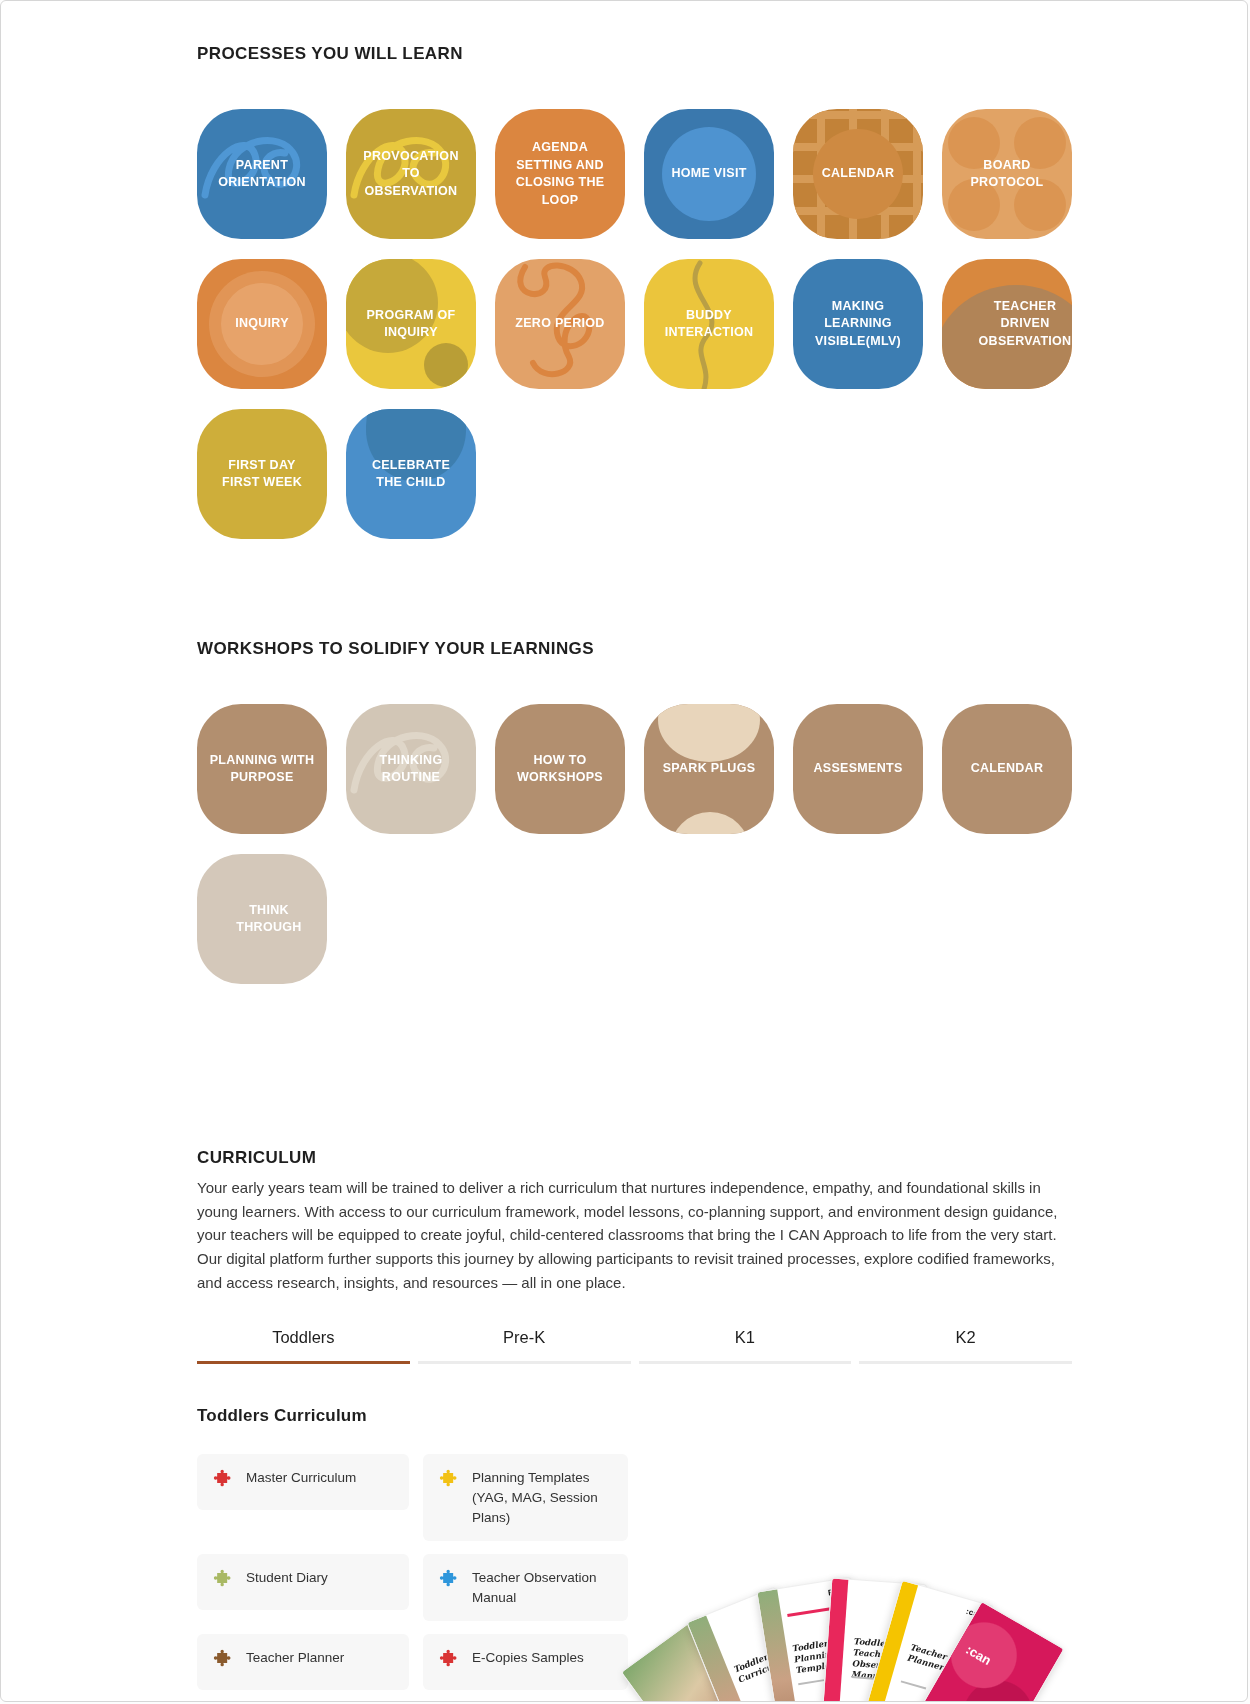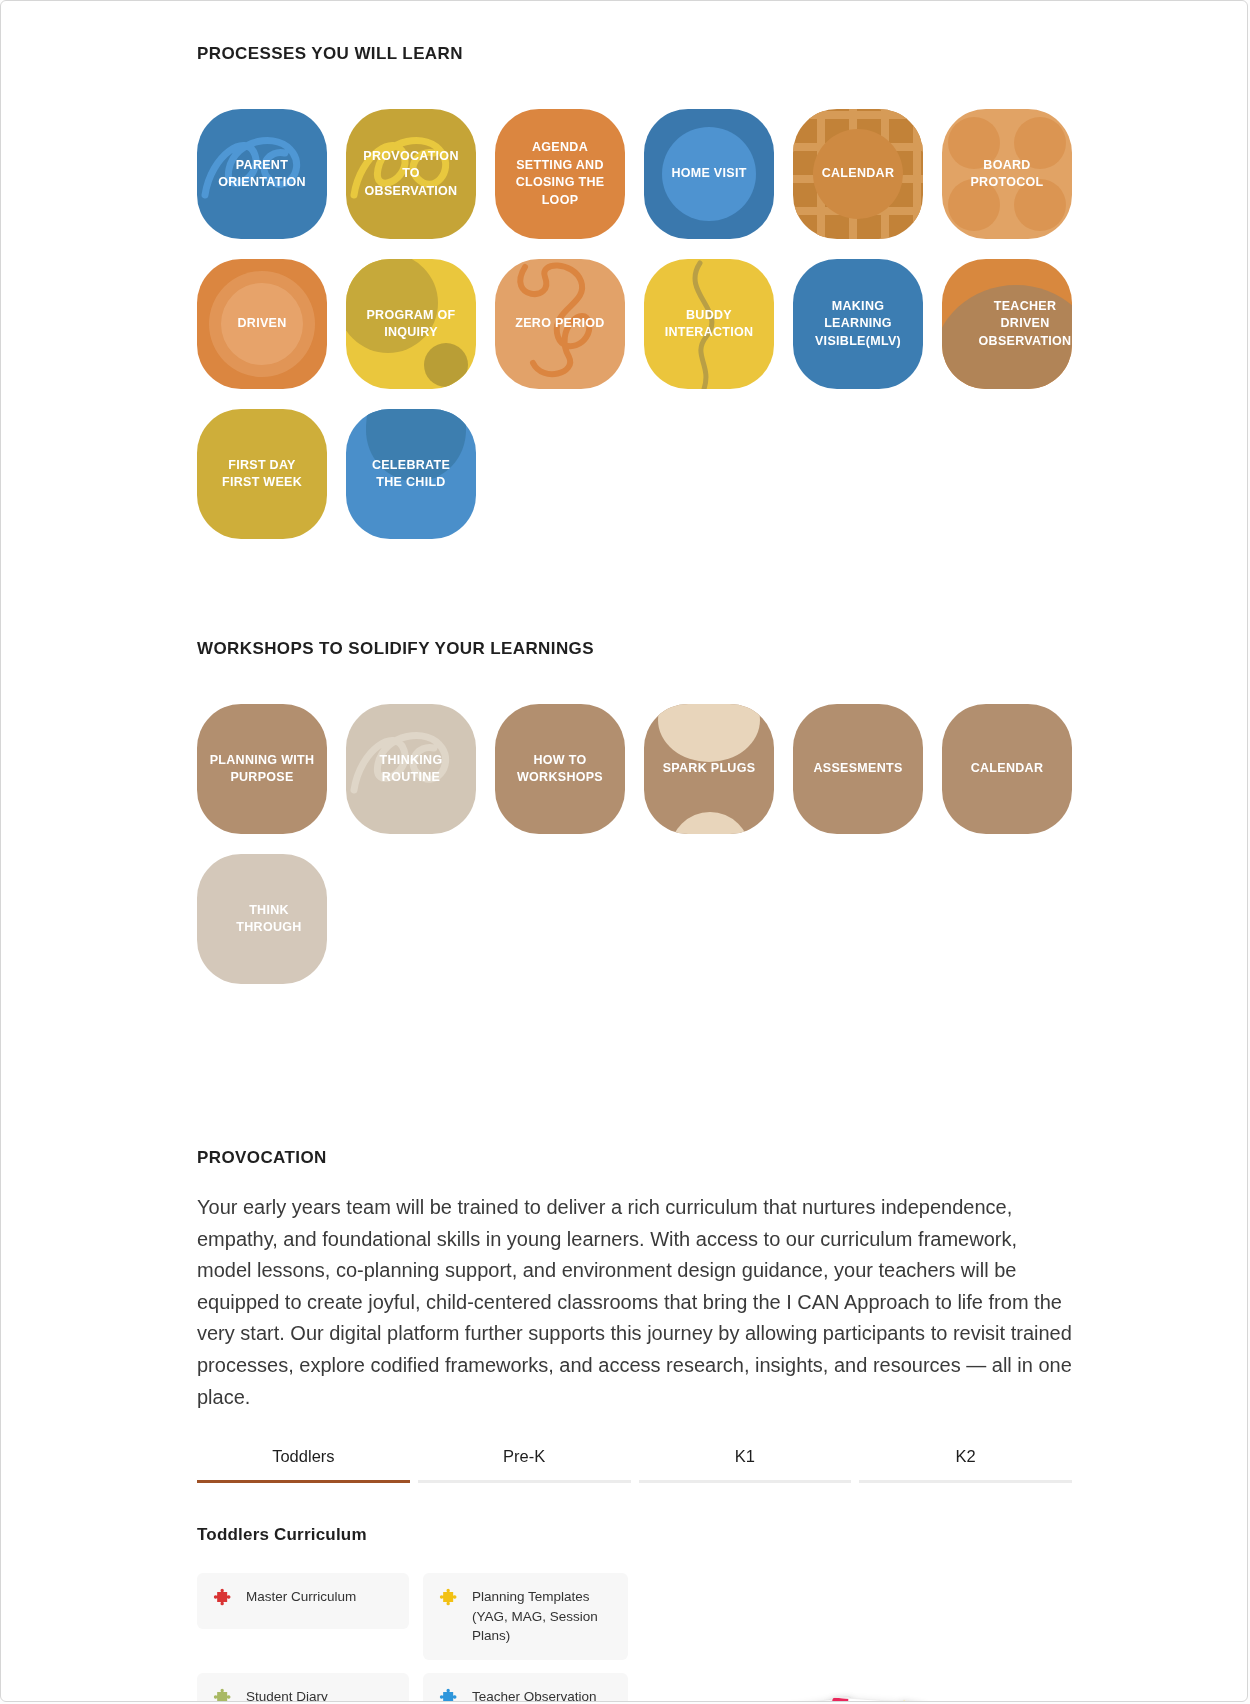--- a/index.html
+++ b/index.html
@@ -10,21 +10,21 @@
   #workshops-title{padding-top:100px;}
   #curriculum-title{padding-top:164px;}
   .tile-grid{display:grid;grid-template-columns:repeat(6,130px);gap:20px 19px;margin-top:45px;}
   .tile{position:relative;width:130px;height:130px;border-radius:44px;overflow:hidden;
         display:flex;align-items:center;justify-content:center;text-align:center;box-sizing:border-box;padding:12px;}
   .tile .label{position:relative;z-index:3;color:#fff;font-weight:700;font-size:12.5px;line-height:1.4;letter-spacing:.3px;}
   .decor{position:absolute;inset:0;z-index:1;}
   .decor-abs{position:absolute;z-index:1;}
   .decor-top{z-index:2;}
   
-  .descr{margin:24px 0 0 0;font-size:20px;line-height:1.58;color:#3a3a3a;}
+  .descr{margin:8px 0 0 0;font-size:15px;line-height:1.58;color:#3a3a3a;}
   .tabs{display:flex;gap:8px;margin-top:24px;}
   .tab{flex:1;text-align:center;font-size:16.5px;color:#1e1e1e;padding:10px 0 14px 0;border-bottom:3.5px solid #ececec;cursor:pointer;background:none;}
   .tab.active{border-bottom-color:#9E5126;}
   h3.sub-title{font-size:17px;font-weight:800;color:#1f1f1f;margin:42px 0 0 0;letter-spacing:.2px;}
   .curriculum-row{display:flex;gap:12px;margin-top:28px;align-items:flex-start;}
   .items-grid{display:grid;grid-template-columns:212px 205px;gap:13px 14px;align-items:start;}
   .item-card{background:#f7f7f7;border-radius:6px;padding:14px 16px;display:flex;align-items:flex-start;gap:13px;min-height:28px;}
   .item-card .txt{font-size:13.5px;color:#333;line-height:1.45;}
   .item-card svg{flex:0 0 auto;}
   
@@ -78,21 +78,21 @@
           <div class="tile" style="background: rgb(225, 163, 101);">
             <div class="decor-abs" style="left:6px;top:8px;width:52px;height:52px;border-radius:50%;background:#DB9552"></div>
             <div class="decor-abs" style="left:72px;top:8px;width:52px;height:52px;border-radius:50%;background:#DB9552"></div>
             <div class="decor-abs" style="left:6px;top:70px;width:52px;height:52px;border-radius:50%;background:#DB9552"></div>
             <div class="decor-abs" style="left:72px;top:70px;width:52px;height:52px;border-radius:50%;background:#DB9552"></div>
             <span class="label">BOARD PROTOCOL</span>
           </div>
           <div class="tile" style="background: rgb(219, 134, 64);">
             <div class="decor-abs" style="left:12px;top:12px;width:106px;height:106px;border-radius:50%;background:#E8A871;opacity:.45"></div>
         <div class="decor-abs" style="left:24px;top:24px;width:82px;height:82px;border-radius:50%;background:#E8A871;opacity:.75"></div>
-            <span class="label">DRIVEN</span>
+            <span class="label">INQUIRY</span>
           </div>
           <div class="tile" style="background: rgb(234, 199, 61);">
             <div class="decor-abs" style="left:-8px;top:-6px;width:100px;height:100px;border-radius:50%;background:#C6A93A"></div>
         <div class="decor-abs" style="right:8px;bottom:2px;width:44px;height:44px;border-radius:50%;background:#B99E36"></div>
             <span class="label">PROGRAM OF INQUIRY</span>
           </div>
           <div class="tile" style="background: rgb(226, 162, 105);">
             <svg class="decor" viewBox="0 0 130 130">
         <path d="M30 8 C10 40 60 44 50 18 C44 2 78 2 86 22 C94 44 58 50 62 74 C66 98 98 86 94 64 C90 44 58 70 74 98 C82 114 48 124 38 104" fill="none" stroke="#DB8540" stroke-width="6" stroke-linecap="round"></path>
             </svg>
@@ -147,21 +147,21 @@
           <div class="tile" style="background: rgb(178, 143, 111);">
             <span class="label">CALENDAR</span>
           </div>
           <div class="tile" style="background: rgb(212, 200, 186); padding-left: 26px;">
             <span class="label">THINK THROUGH</span>
           </div>
         </div>
     </section>
 
     <section>
-      <h2 class="sec-title" id="curriculum-title">PROVOCATION</h2>
+      <h2 class="sec-title" id="curriculum-title">CURRICULUM</h2>
       <p class="descr">Your early years team will be trained to deliver a rich curriculum that nurtures independence, empathy, and foundational skills in young learners. With access to our curriculum framework, model lessons, co-planning support, and environment design guidance, your teachers will be equipped to create joyful, child-centered classrooms that bring the I CAN Approach to life from the very start. Our digital platform further supports this journey by allowing participants to revisit trained processes, explore codified frameworks, and access research, insights, and resources — all in one place.</p>
       <div class="tabs" id="tabs">
           <div class="tab active" style="border-bottom-color: rgb(158, 81, 38);">Toddlers</div>
           <div class="tab">Pre-K</div>
           <div class="tab">K1</div>
           <div class="tab">K2</div>
         </div>
       <h3 class="sub-title">Toddlers Curriculum</h3>
       <div class="curriculum-row">
         <div class="items-grid" id="items">

